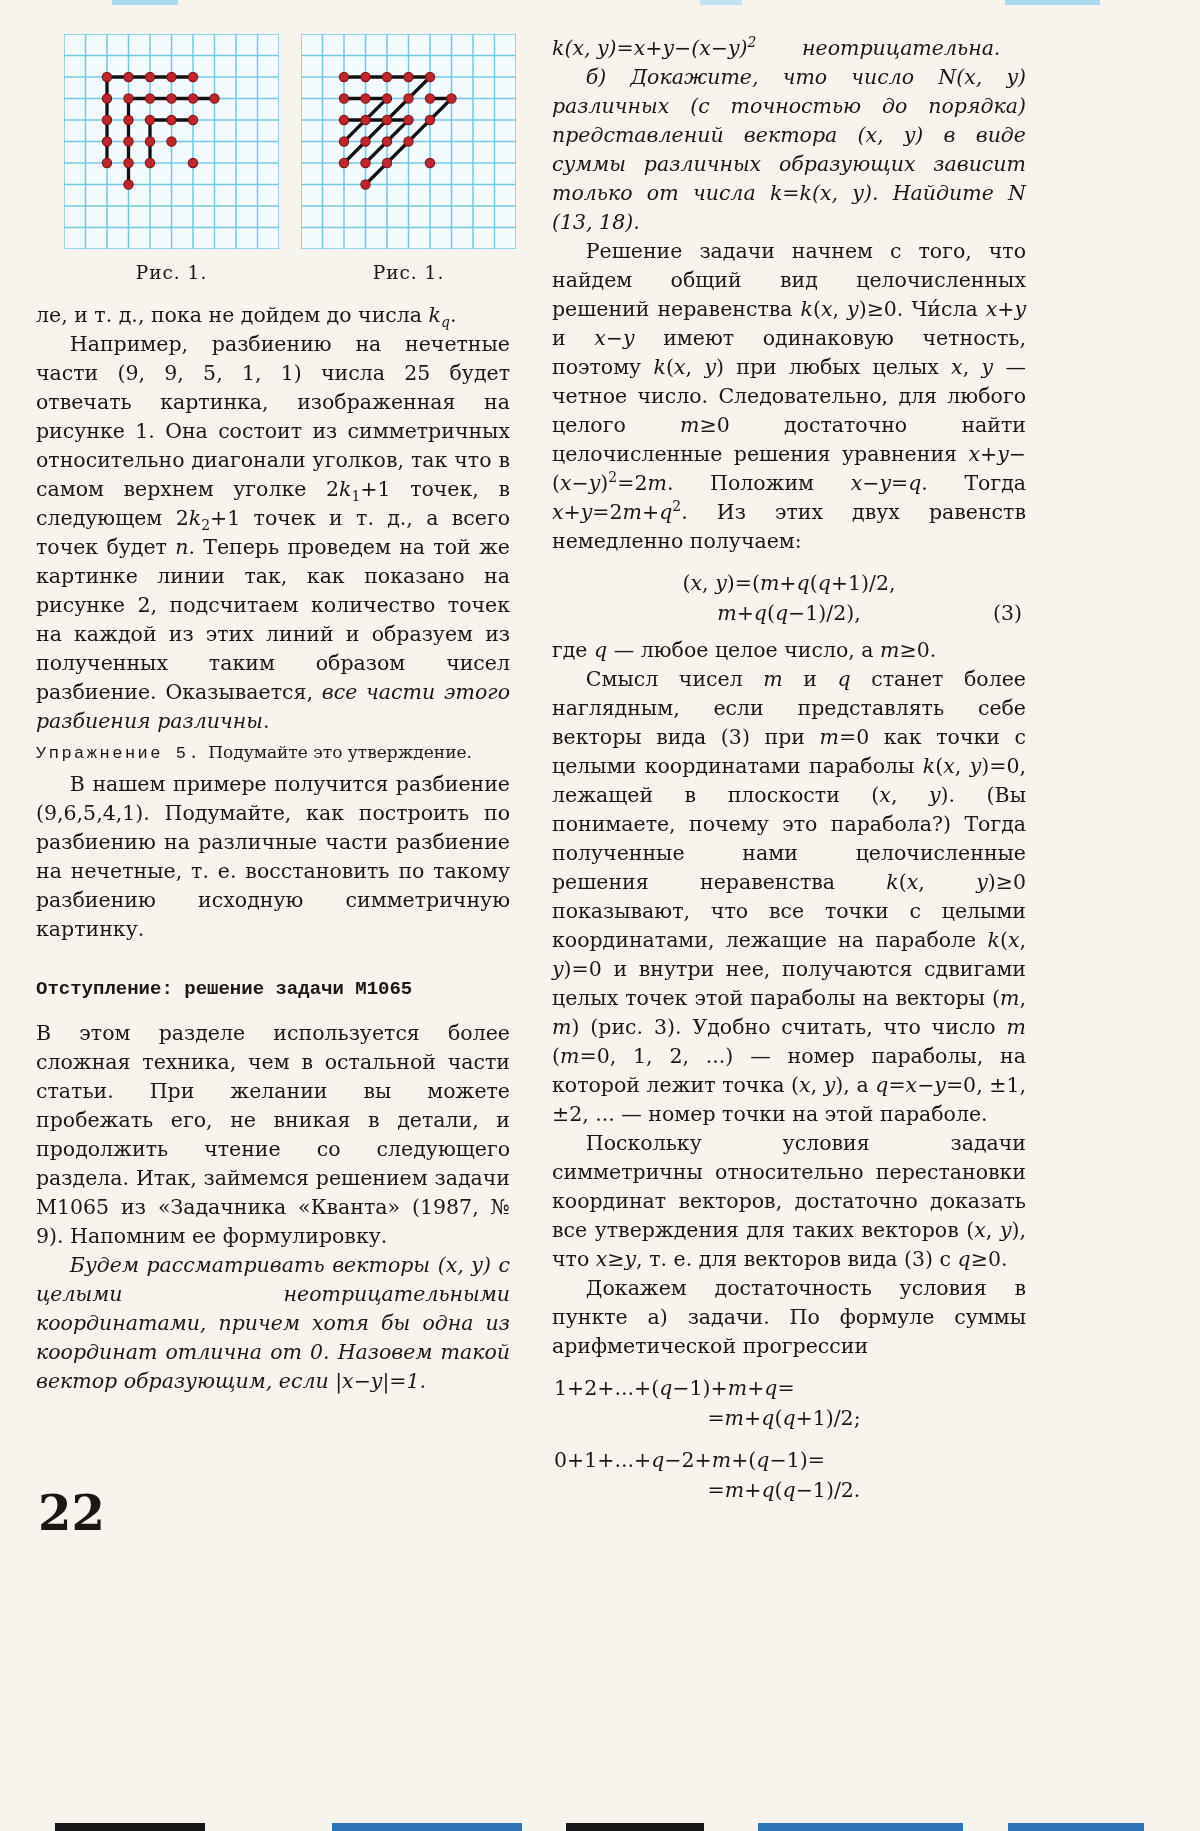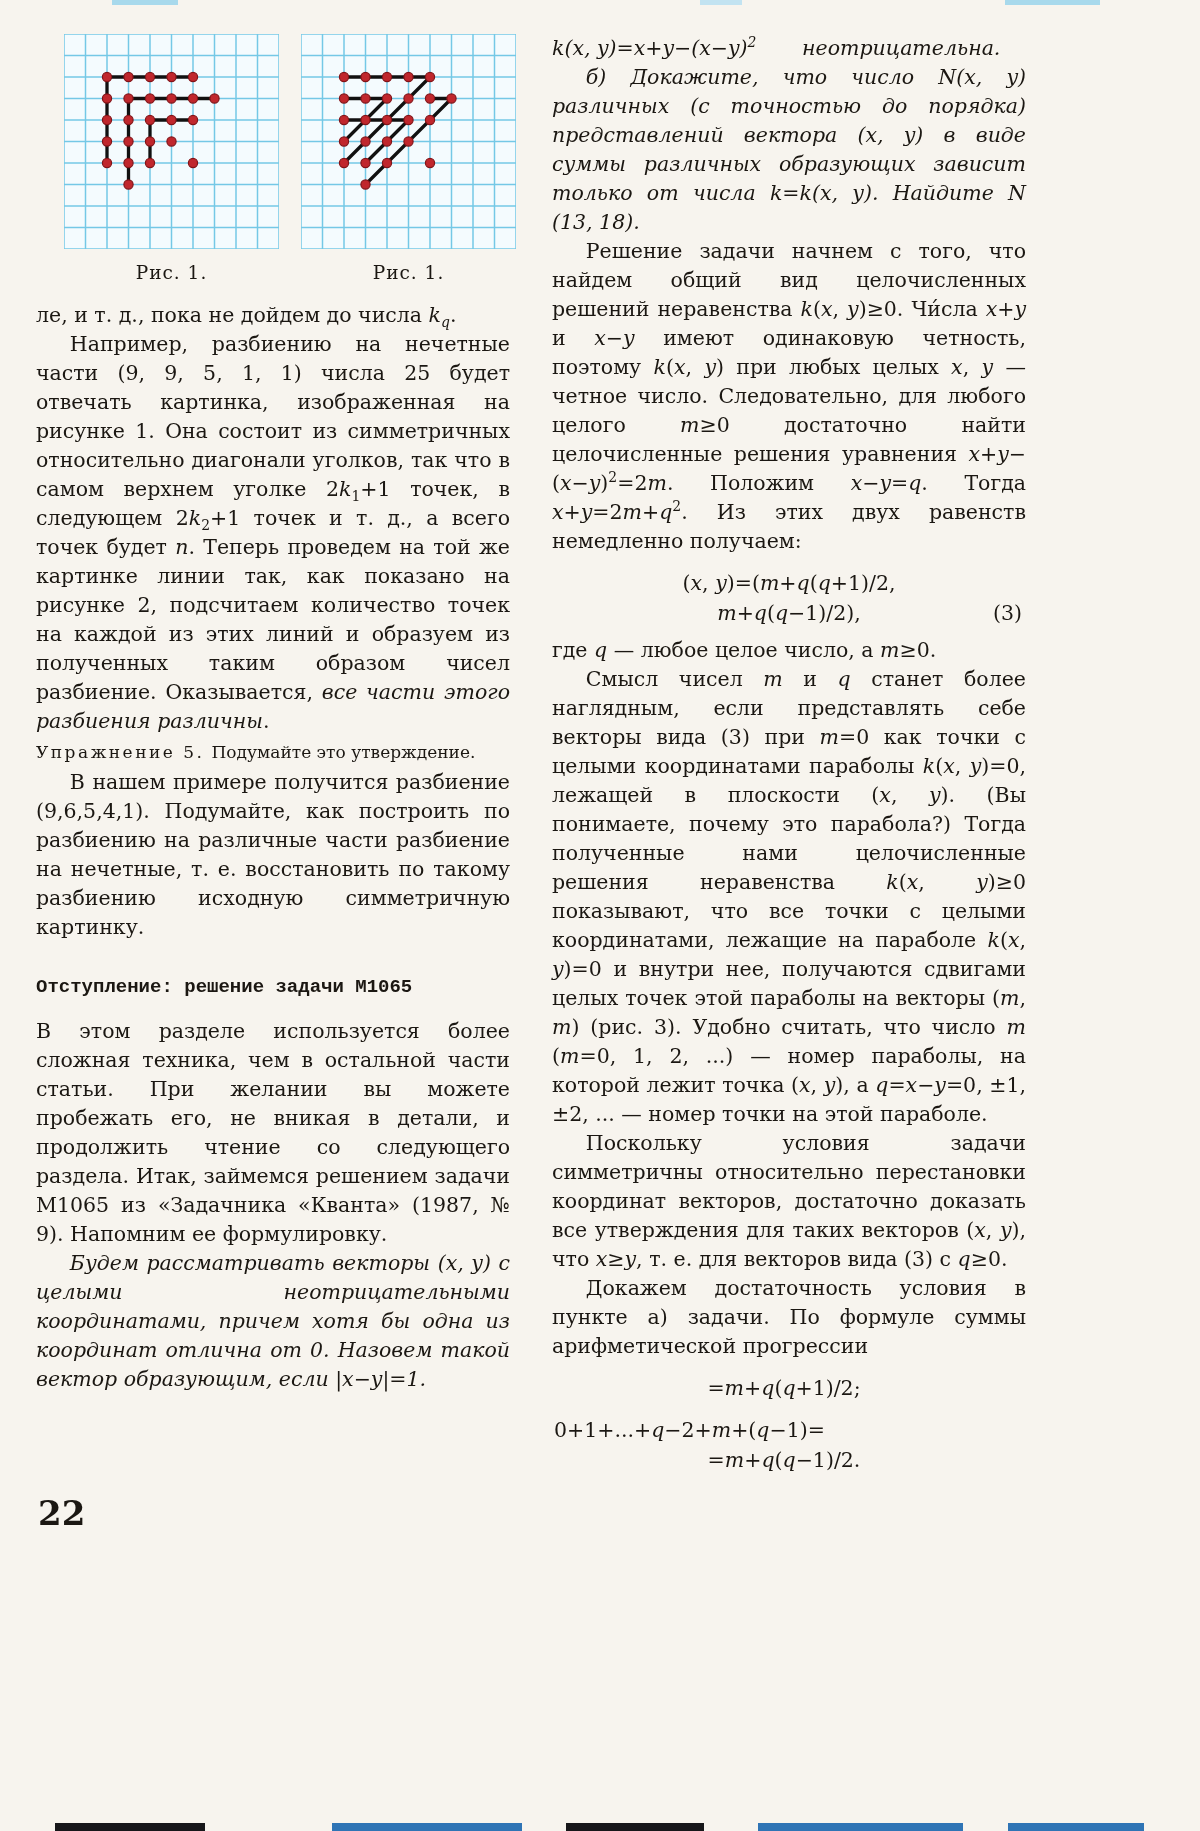--- a/index.html
+++ b/index.html
@@ -28,37 +28,37 @@
   .fig-canvas{width:215px;height:215px;}
   figcaption{
     text-align:center;margin-top:9px;
     font-size:18.5px;letter-spacing:1px;
   }
 
   .exercise{
     font-size:17px;line-height:26px;
     margin:3px 0 3px 0;text-align:justify;
   }
-  .ex-label{letter-spacing:2.5px;margin-right:7px;}
+  .ex-label{letter-spacing:2.5px;margin-right:7px;font-family:Liberation Mono, monospace;}
 
   h2{
     font-size:19px;font-weight:bold;
     margin:32px 0 16px 0;line-height:27px;font-family:Liberation Mono, monospace;
   }
 
   .eq{margin:12px 0 8px 0;}
   .eq-line{line-height:30px;}
   .eq3{position:relative;text-align:center;}
   .eq3 .eq-num{position:absolute;right:4px;bottom:0;}
   .eq .l1{text-align:left;padding-left:2px;}
   .eq .l2{text-align:center;padding-right:10px;}
 
   .page-number{
     position:absolute;left:38px;top:1486px;
-    font-size:34px;font-weight:bold;line-height:54px;text-align:center;
+    font-size:48px;font-weight:bold;line-height:54px;text-align:center;
   }
 
   .edge span{position:absolute;display:block;}
   .edge-top span{top:0;height:5px;}
   .edge-bottom span{bottom:0;height:8px;}
 </style>
 </head>
 <body>
 
 <div class="page">
@@ -216,20 +216,21 @@
           <span class="eq-num">(3)</span>
         </div>
       </div>
 
       <p class="just">где <i>q</i> — любое целое число, а <i>m</i>≥0.</p>
       <p class="just ind">Смысл чисел <i>m</i> и <i>q</i> станет более наглядным, если представлять себе векторы вида (3) при <i>m</i>=0 как точки с целыми координатами параболы <i>k</i>(<i>x</i>, <i>y</i>)=0, лежащей в плоскости (<i>x</i>, <i>y</i>). (Вы понимаете, почему это парабола?) Тогда полученные нами целочисленные решения неравенства <i>k</i>(<i>x</i>, <i>y</i>)≥0 показывают, что все точки с целыми координатами, лежащие на параболе <i>k</i>(<i>x</i>, <i>y</i>)=0 и внутри нее, получаются сдвигами целых точек этой параболы на векторы (<i>m</i>, <i>m</i>) (рис. 3). Удобно считать, что число <i>m</i> (<i>m</i>=0, 1, 2, ...) — номер параболы, на которой лежит точка (<i>x</i>, <i>y</i>), а <i>q</i>=<i>x</i>−<i>y</i>=0, ±1, ±2, ... — номер точки на этой параболе.</p>
       <p class="just ind">Поскольку условия задачи симметричны относительно перестановки координат векторов, достаточно доказать все утверждения для таких векторов (<i>x</i>, <i>y</i>), что <i>x</i>≥<i>y</i>, т. е. для векторов вида (3) с <i>q</i>≥0.</p>
       <p class="just ind">Докажем достаточность условия в пункте а) задачи. По формуле суммы арифметической прогрессии</p>
 
       <div class="eq">
+        <div class="eq-line l1">1+2+...+(<i>q</i>−1)+<i>m</i>+<i>q</i>=</div>
         <div class="eq-line l2">=<i>m</i>+<i>q</i>(<i>q</i>+1)/2;</div>
       </div>
       <div class="eq">
         <div class="eq-line l1">0+1+...+<i>q</i>−2+<i>m</i>+(<i>q</i>−1)=</div>
         <div class="eq-line l2">=<i>m</i>+<i>q</i>(<i>q</i>−1)/2.</div>
       </div>
     </div>
 
   </div>
 

